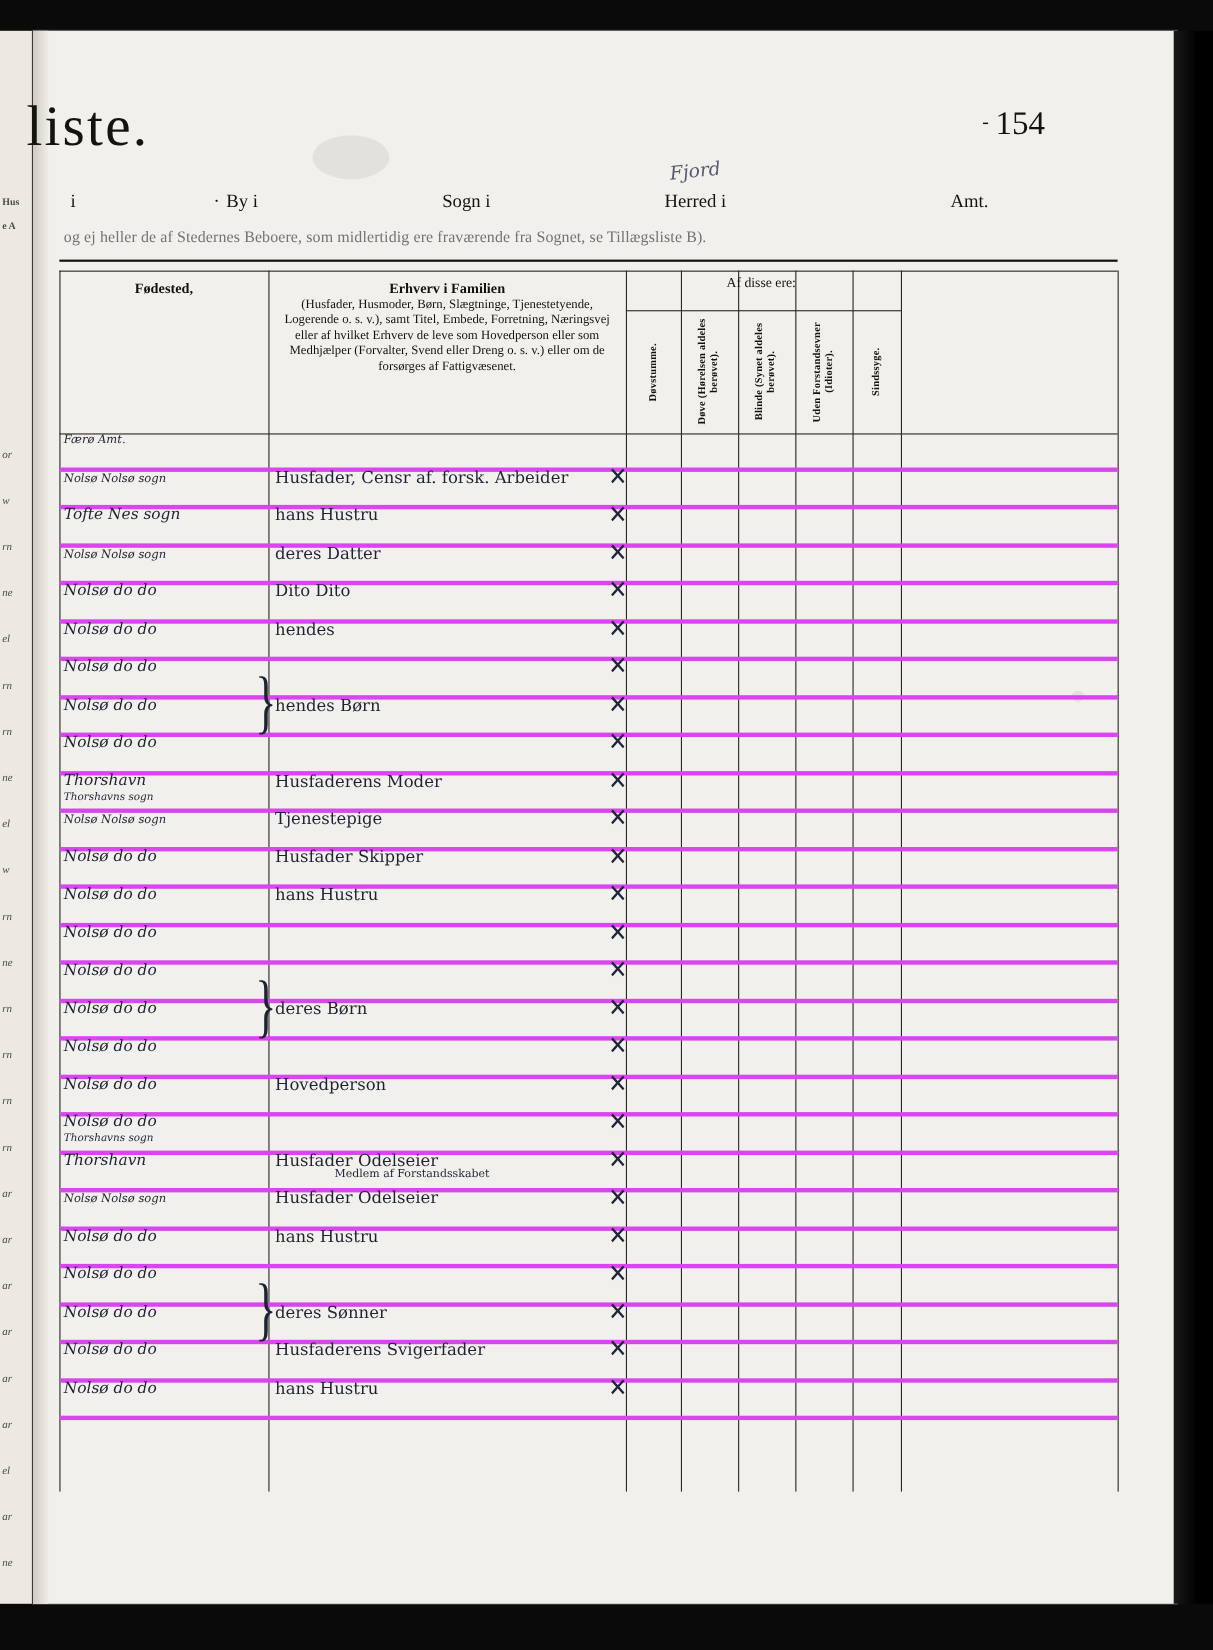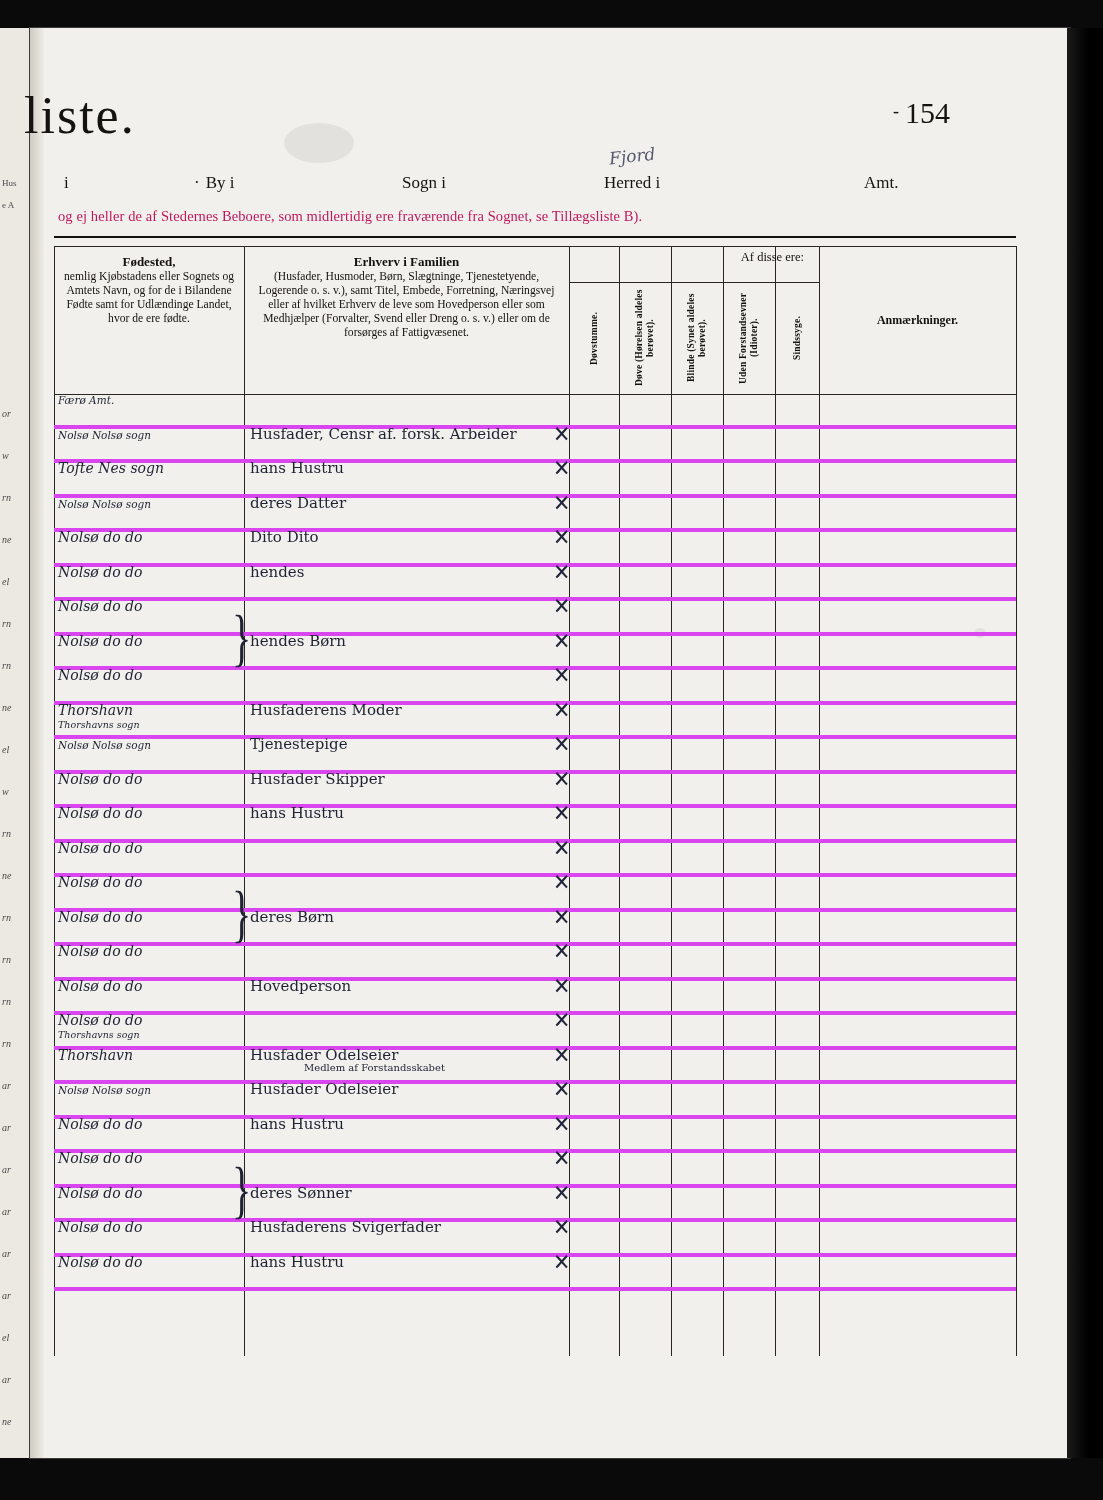--- a/index.html
+++ b/index.html
@@ -19,21 +19,21 @@
   }
 
   
   .left-sliver{
     position:absolute;left:0;top:28px;width:32px;height:1430px;
     background:#ece9e3;
     border-right:1px solid #9a958c;
   }
   .left-sliver .frag{
     font-size:9px;color:#4a4a4a;font-family:"Liberation Serif",serif;
-    position:absolute;left:2px;
+    position:absolute;left:2px;font-weight:bold;
   }
   .left-sliver .frag-list{position:absolute;left:2px;top:380px;}
   .left-sliver .frag-list div{height:42px;font-style:italic;font-size:10px;color:#4b4b4b;}
 
   
   .right-edge{
     position:absolute;right:0;top:28px;width:36px;height:1430px;
     background:linear-gradient(90deg,#1a1a1a 0%,#000 60%);
   }
 
@@ -61,21 +61,21 @@
   .h-sogn{left:358px;}
   .h-herred{left:560px;}
   .h-amt{left:820px;}
   .ink-word{
     position:absolute;left:565px;top:118px;
     font-family:"DejaVu Serif",serif;font-style:italic;font-size:17px;
     color:#3a3f57;transform:rotate(-6deg);opacity:.85;
   }
 
   .note{
-    position:absolute;left:14px;top:180px;font-size:14.5px;color:#be185d;
+    position:absolute;left:14px;top:180px;font-size:14.5px;color:#737373;
     letter-spacing:.1px;
   }
 
   .rule{
     position:absolute;left:10px;top:208px;width:962px;height:0;
     border-top:2px solid #14120f;
   }
 
   
   .tbl{position:absolute;left:10px;top:218px;width:962px;height:1110px;}
@@ -205,47 +205,45 @@
         <div class="vline" style="left:515px;"></div>
         <div class="vline" style="left:565px;"></div>
         <div class="vline" style="left:617px;"></div>
         <div class="vline" style="left:669px;"></div>
         <div class="vline" style="left:721px;"></div>
         <div class="vline" style="left:765px;"></div>
         <div class="vline" style="left:962px;"></div>
 
         <div class="colhead" style="left:0;width:190px;">
           <span class="big">Fødested,</span>
-          <span class="sm">nemlig Kjøbstadens eller Sognets og Amtets Navn, og for de i Bilandene Fødte samt for Udlændinge Landet, hvor de ere fødte.</span>
         </div>
 
         <div class="colhead" style="left:190px;width:325px;">
           <span class="big">Erhverv i Familien</span>
           <span class="sm">(Husfader, Husmoder, Børn, Slægtninge, Tjenestetyende, Logerende o. s. v.), samt Titel, Embede, Forretning, Næringsvej eller af hvilket Erhverv de leve som Hovedperson eller som Medhjælper (Forvalter, Svend eller Dreng o. s. v.) eller om de forsørges af Fattigvæsenet.</span>
         </div>
 
-        <div class="afdisse" style="left:500px;width:250px;text-align:right;">Af disse ere:</div>
+        <div class="afdisse" style="left:513px;width:250px;">Af disse ere:</div>
 
         <div class="vhead" style="left:515px;width:50px;top:36px;height:112px;">
             <span>Døvstumme.</span>
           </div>
         <div class="vhead" style="left:565px;width:52px;top:36px;height:112px;">
             <span>Døve (Hørelsen aldeles berøvet).</span>
           </div>
         <div class="vhead" style="left:617px;width:52px;top:36px;height:112px;">
             <span>Blinde (Synet aldeles berøvet).</span>
           </div>
         <div class="vhead" style="left:669px;width:52px;top:36px;height:112px;">
             <span>Uden Forstandsevner (Idioter).</span>
           </div>
         <div class="vhead" style="left:721px;width:44px;top:36px;height:112px;">
             <span>Sindssyge.</span>
           </div>
 
-        <div class="anm" style="left:765px;width:197px;">Anmærkninger.</div>
 
         <div class="rows" id="rows">
             <div class="row">
               <div class="cell-birth small">Færø Amt.</div>
               <div class="cell-position cell-pos"></div>
             </div>
             <div class="row">
               <div class="cell-birth small">Nolsø Nolsø sogn</div>
               <div class="cell-position cell-pos">Husfader, Censr af. forsk. Arbeider</div>
               <div class="mark">✕</div>

